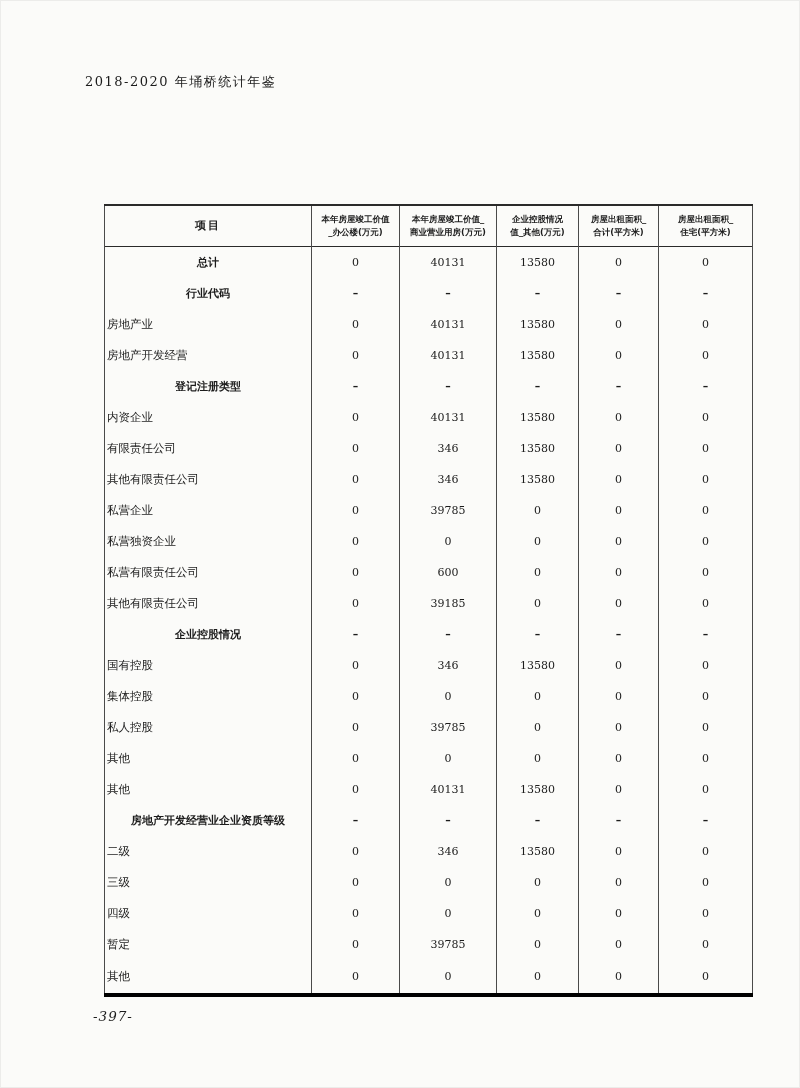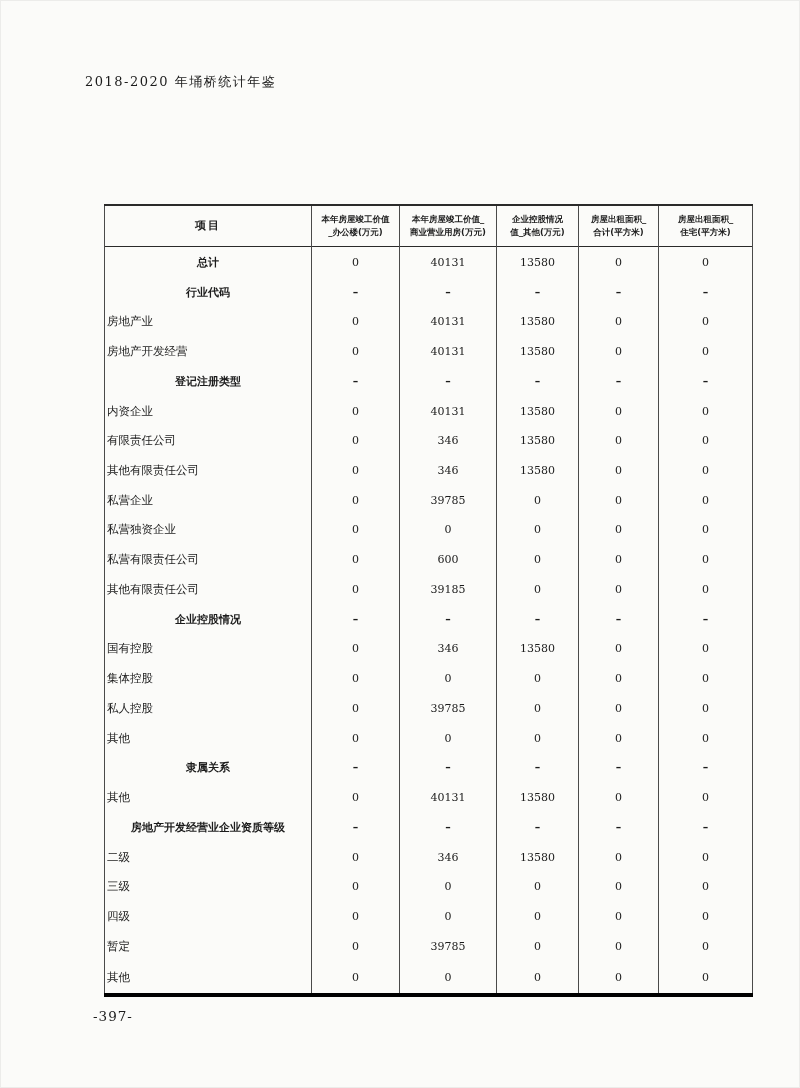--- a/index.html
+++ b/index.html
@@ -84,20 +84,21 @@
     font-family: "DejaVu Sans", "Liberation Sans", sans-serif;
     font-weight: bold;
     font-size: 11px;
   }
   .page-number {
     position: absolute;
     left: 93px;
     top: 1008px;
     font-size: 13.5px;
     letter-spacing: 1px;
+    font-style: italic;
   }
 </style>
 </head>
 <body>
 
 <div class="page-inner">
 
   <div class="book-header">2018-2020 年埇桥统计年鉴</div>
 
 
@@ -265,28 +266,20 @@
           <td class="val">0</td>
         </tr>
         <tr class="data">
           <td class="label">其他</td>
           <td class="val">0</td>
           <td class="val">0</td>
           <td class="val">0</td>
           <td class="val">0</td>
           <td class="val">0</td>
         </tr>
-        <tr class="category">
-          <td class="label">隶属关系</td>
-          <td class="val">–</td>
-          <td class="val">–</td>
-          <td class="val">–</td>
-          <td class="val">–</td>
-          <td class="val">–</td>
-        </tr>
         <tr class="data">
           <td class="label">其他</td>
           <td class="val">0</td>
           <td class="val">40131</td>
           <td class="val">13580</td>
           <td class="val">0</td>
           <td class="val">0</td>
         </tr>
         <tr class="category">
           <td class="label">房地产开发经营业企业资质等级</td>

